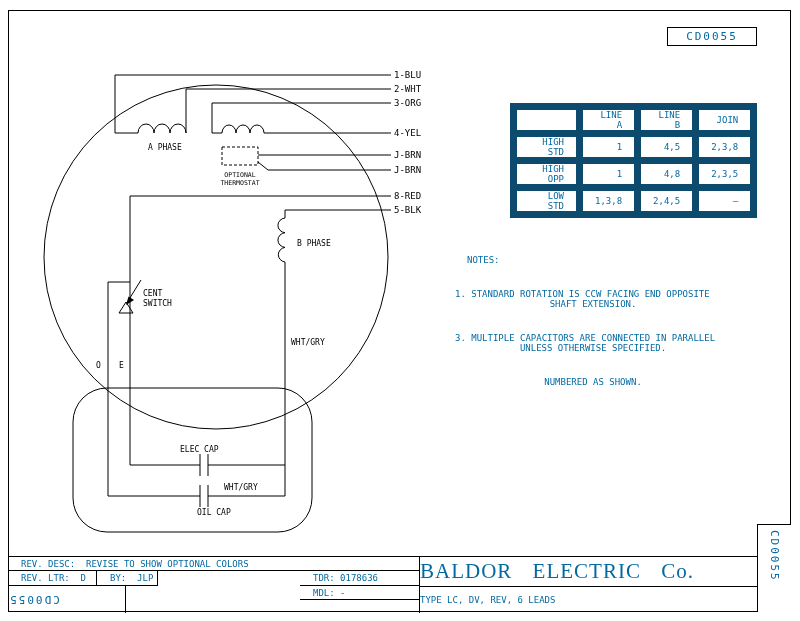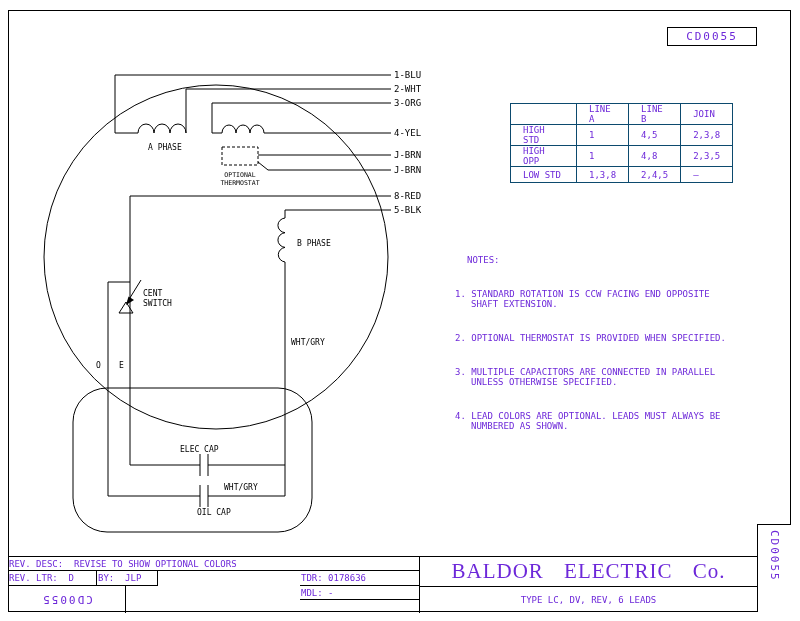--- a/index.html
+++ b/index.html
@@ -1,38 +1,38 @@
 <!DOCTYPE html>
 <html><head>
 <meta charset="utf-8">
 <style>
   * { margin:0; padding:0; box-sizing:border-box; }
   html,body { background:#fff; }
-  .sheet { position:relative; width:800px; height:621px; background:#fff; color:#6d28d9;
+  .sheet { position:relative; width:800px; height:621px; background:#fff; color:#0369a1;
            font-family:"DejaVu Sans Mono","Liberation Mono",monospace; overflow:hidden; }
   .outer-border { position:absolute; left:8px; top:10px; width:783px; height:602px;
                   border:1px solid #000; }
   .top-code-box { position:absolute; left:667px; top:27px; width:90px; height:19px;
                   border:1px solid #000; display:flex; align-items:center; justify-content:center;
                   font-size:11px; letter-spacing:2px; }
   .schematic-svg { position:absolute; left:0; top:0; }
   .conn-table { position:absolute; left:510px; top:103px; border-collapse:collapse; font-size:9px; }
-  .conn-table th, .conn-table td { border:1px solid #0c4a6e; font-weight:normal; text-align:left;
+  .conn-table th, .conn-table td { border:7px solid #0c4a6e; font-weight:normal; text-align:right;
                   height:16px; padding:0 12px; }
   .col-mode { width:66px; } .col-a { width:46px; } .col-b { width:46px; } .col-join { width:44px; }
   .notes { position:absolute; left:455px; top:255px; font-size:9px; line-height:10px; }
   .notes-heading { margin-bottom:7px;padding-left:12px; }
   .note { margin-bottom:5px;margin-top:24px; }
-  .note .cont { padding-left:16px; }
+  .note .cont { padding-left:16px;text-align:center; }
   .title-block { position:absolute; left:8px; top:556px; width:783px; height:56px;
                  border-top:1px solid #000; font-size:9px; }
-  .tb-cell { position:absolute; display:flex; align-items:center; padding:0 1px;
+  .tb-cell { position:absolute; display:flex; align-items:center; padding:0 13px;
              overflow:hidden; white-space:pre; }
   .bb { border-bottom:1px solid #000; } .br { border-right:1px solid #000; }
-  .center { justify-content:center; padding:0; }
+  .center { justify-content:flex-start; padding:0; }
   .company-cell { font-family:"Liberation Serif","DejaVu Serif",serif; font-size:21px;
                   letter-spacing:1px; word-spacing:14px; }
   .rot180 { transform:rotate(180deg); font-size:11px; letter-spacing:2px; }
   .side-strip { position:absolute; left:757px; top:524px; width:34px; height:88px;
                 border-left:1px solid #000; border-top:1px solid #000; background:#fff;
                 display:flex; justify-content:center; align-items:flex-start; }
   .side-strip span { writing-mode:vertical-rl; font-size:11px; letter-spacing:2px; padding-top:5px; }
 </style>
 </head>
 <body>
@@ -127,28 +127,24 @@
     </tbody>
   </table>
 
   <div class="notes">
     <div class="notes-heading">NOTES:</div>
     <div class="note">
       <div>1. STANDARD ROTATION IS CCW FACING END OPPOSITE</div>
       <div class="cont">SHAFT EXTENSION.</div>
     </div>
     <div class="note">
-      <div>2. OPTIONAL THERMOSTAT IS PROVIDED WHEN SPECIFIED.</div>
-    </div>
-    <div class="note">
       <div>3. MULTIPLE CAPACITORS ARE CONNECTED IN PARALLEL</div>
       <div class="cont">UNLESS OTHERWISE SPECIFIED.</div>
     </div>
     <div class="note">
-      <div>4. LEAD COLORS ARE OPTIONAL.  LEADS MUST ALWAYS BE</div>
       <div class="cont">NUMBERED AS SHOWN.</div>
     </div>
   </div>
 
   <div class="title-block">
     <div class="tb-cell bb br" style="left:0;top:0;width:412px;height:14px">
       <span>REV. DESC:  REVISE TO SHOW OPTIONAL COLORS</span>
     </div>
     <div class="tb-cell bb br" style="left:0;top:14px;width:89px;height:15px">
       <span>REV. LTR:  D</span>

